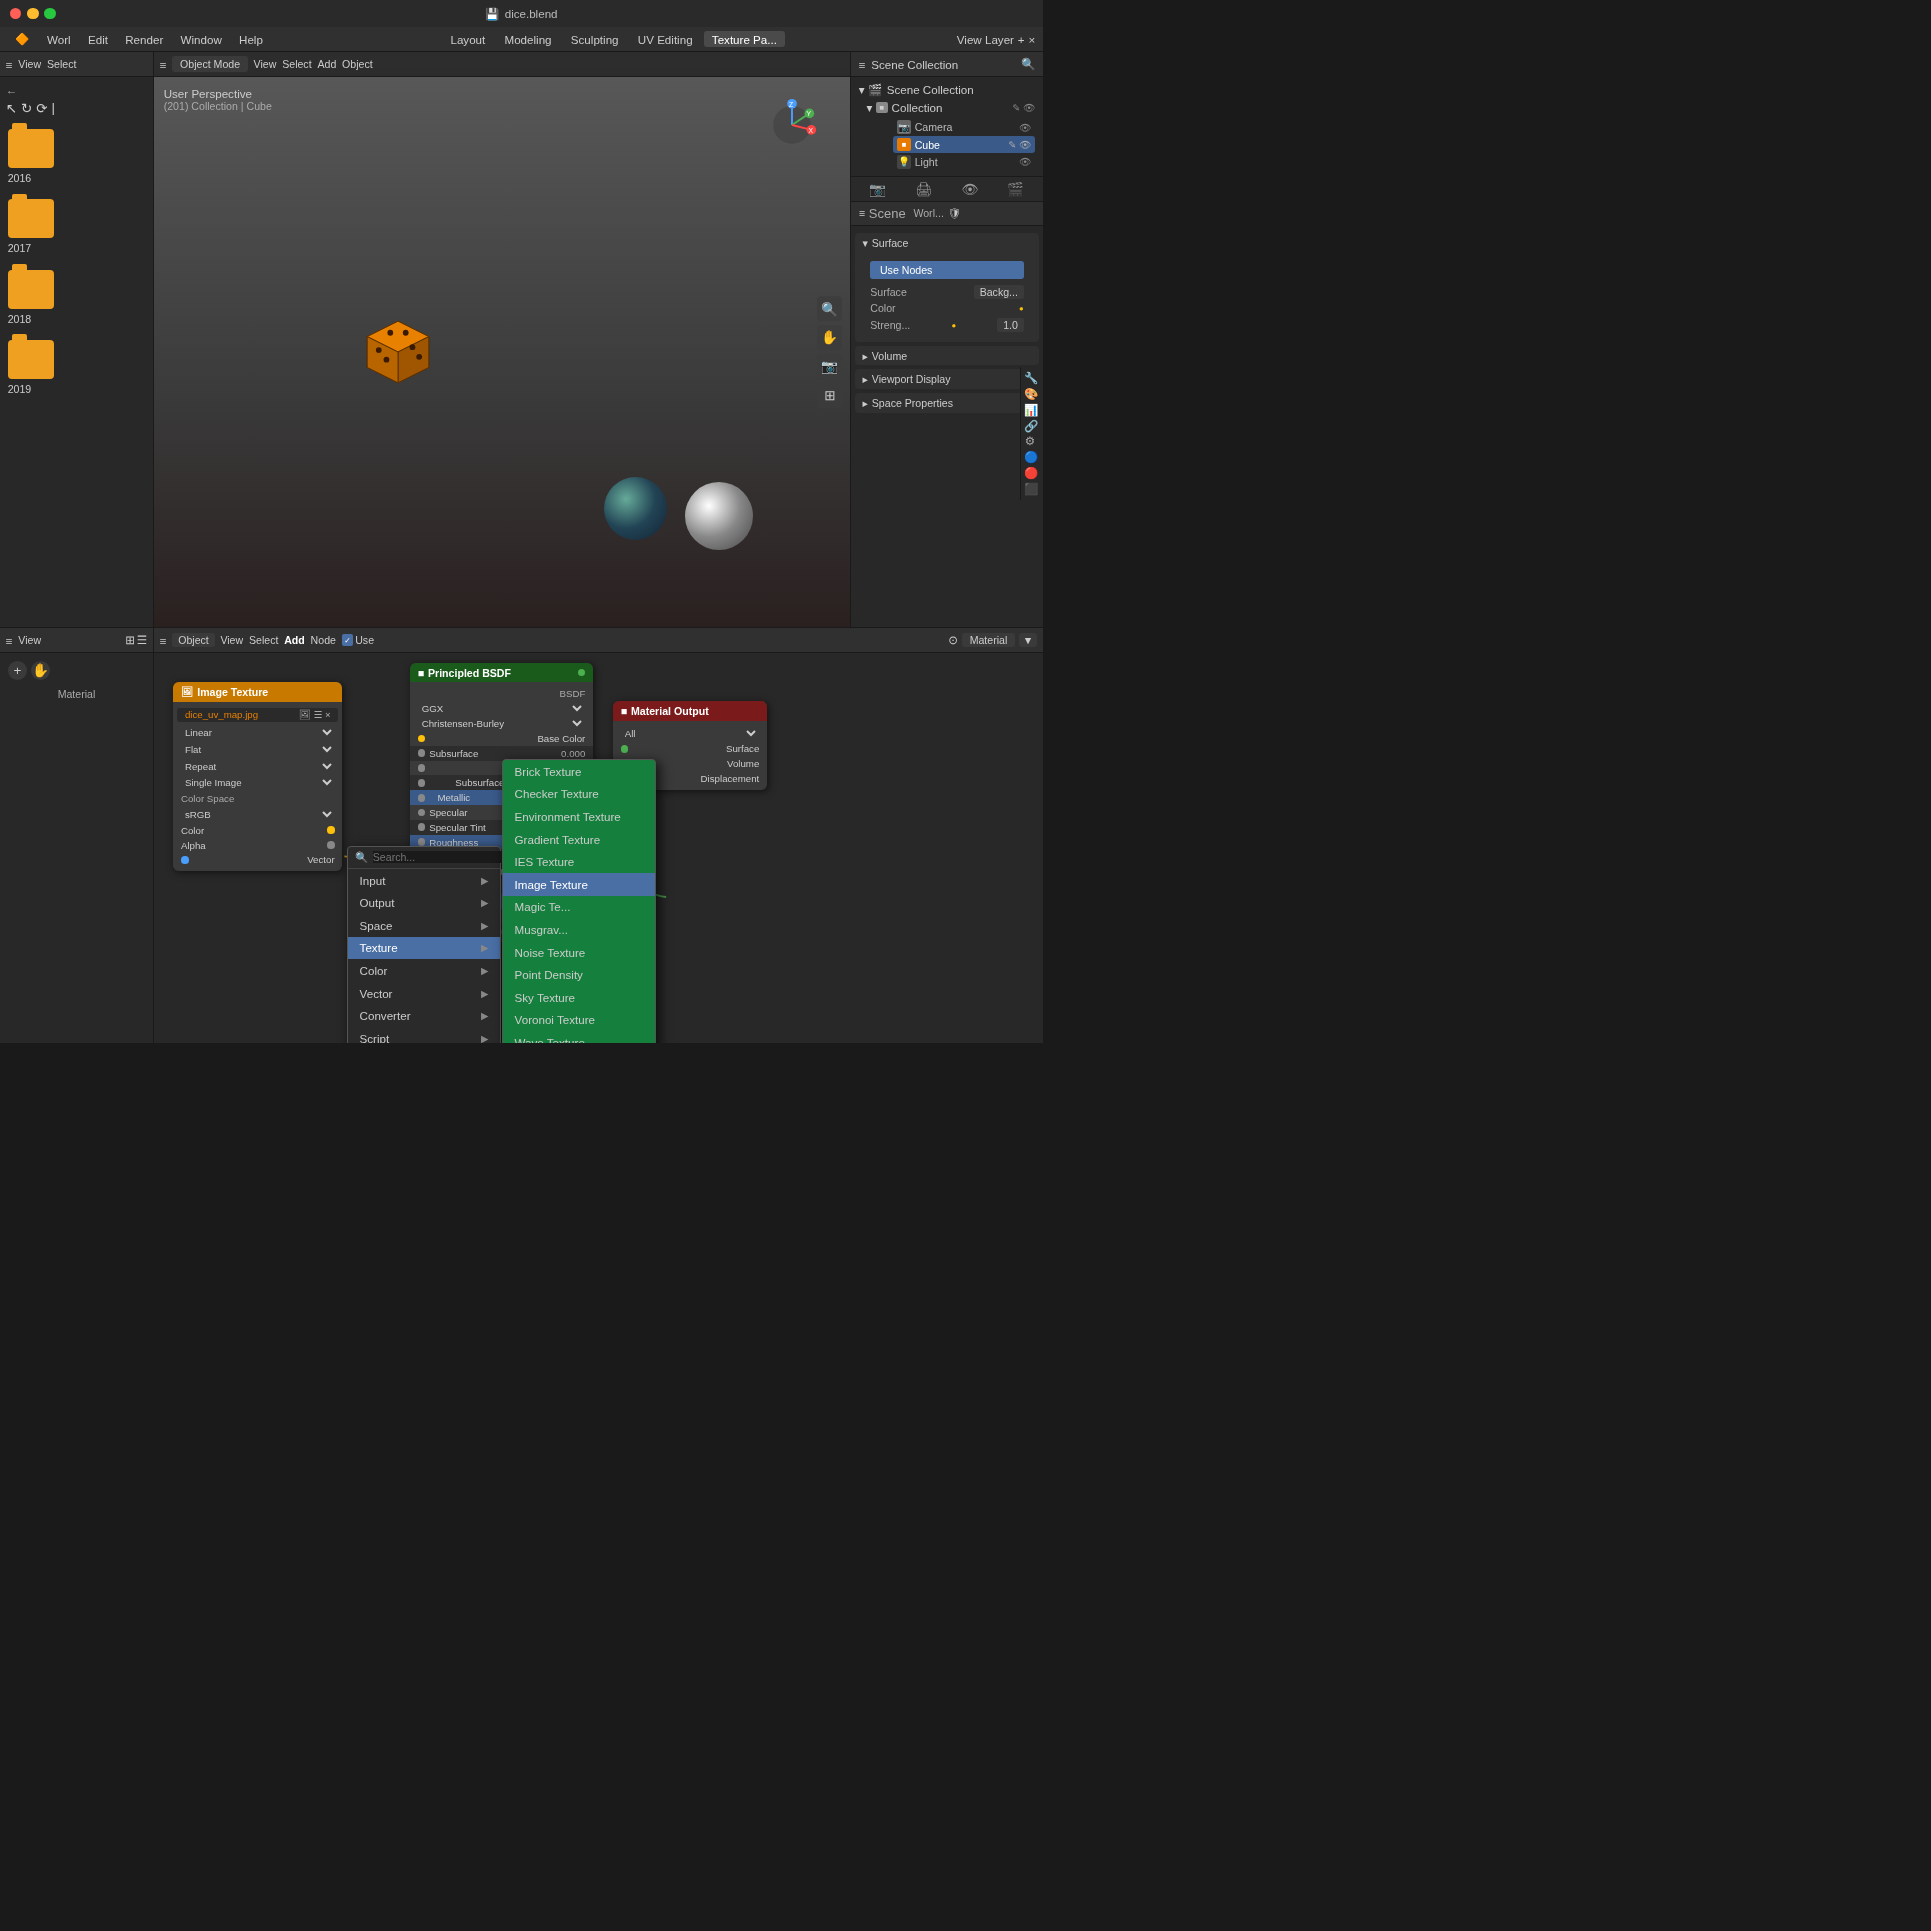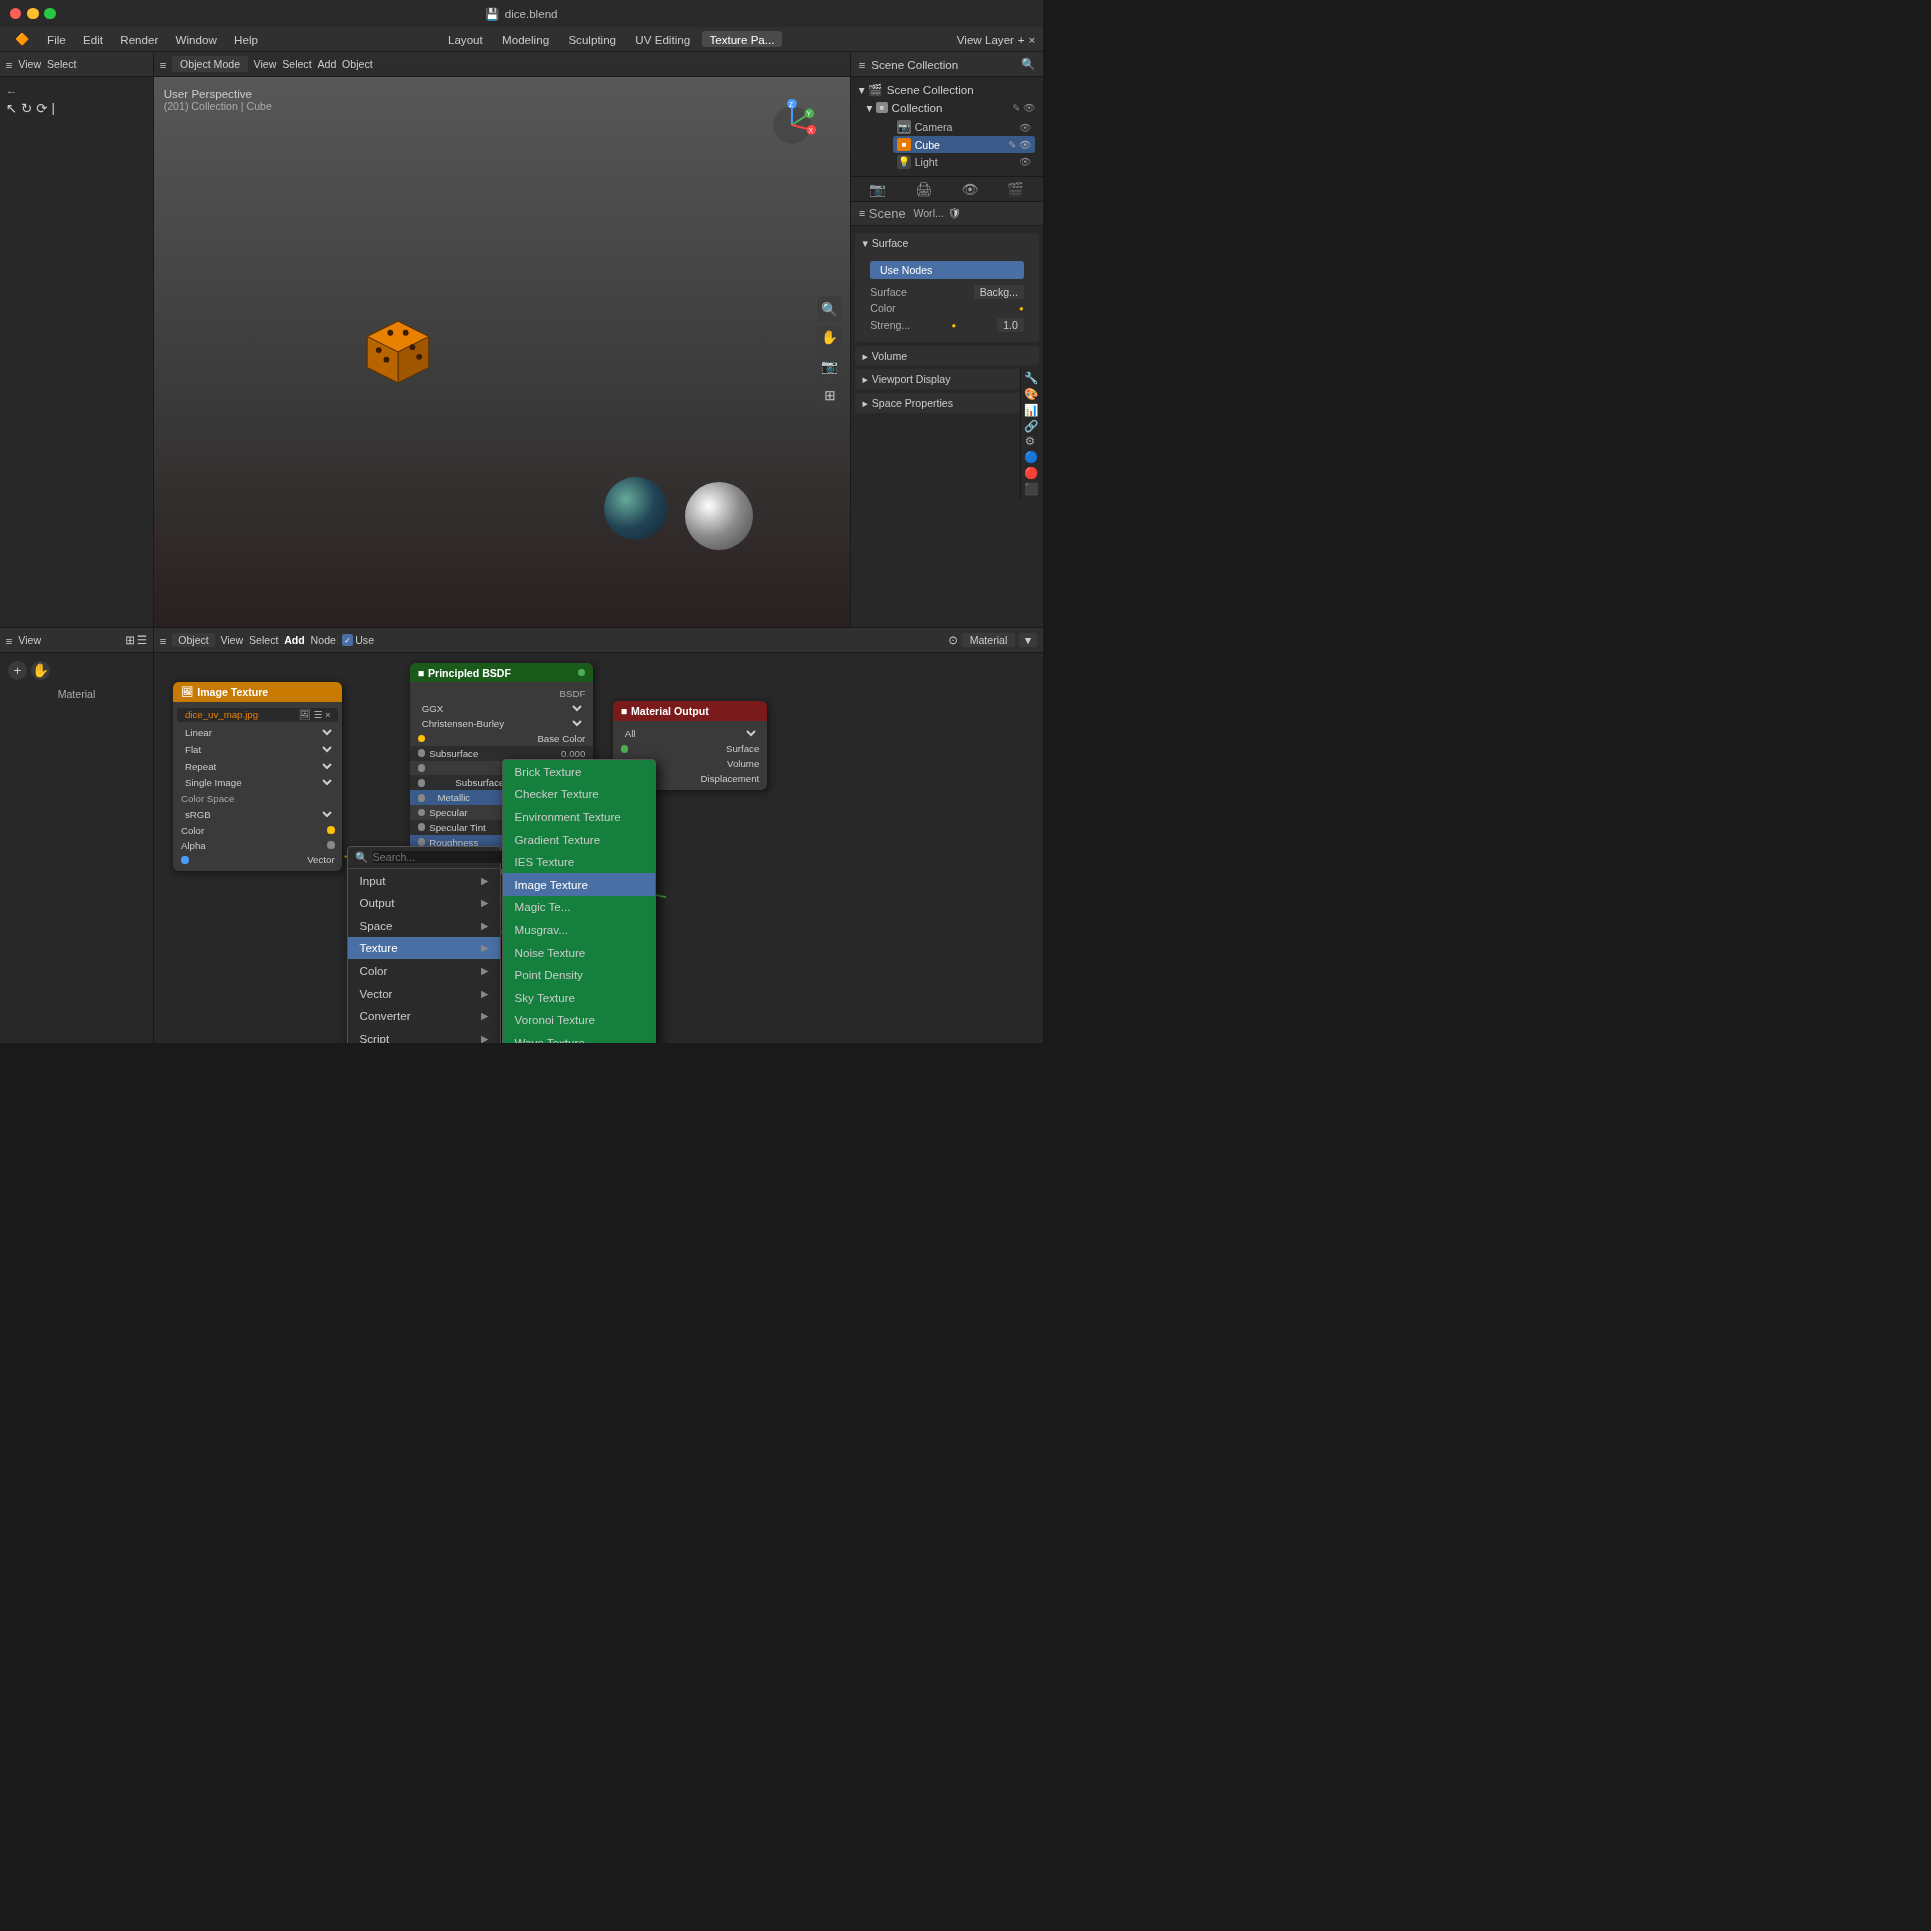--- a/index.html
+++ b/index.html
@@ -530,21 +530,21 @@
     <div class="traffic-light tl-green"></div>
   </div>
   <div class="title-center">
     <span>💾</span>
     <span>dice.blend</span>
   </div>
 </div>
 
 <div class="menu-bar">
   <span class="menu-item">🔶</span>
-  <span class="menu-item">File</span>
+  <span class="menu-item">Worl</span>
   <span class="menu-item">Edit</span>
   <span class="menu-item">Render</span>
   <span class="menu-item">Window</span>
   <span class="menu-item">Help</span>
   <div style="flex:1;display:flex;align-items:center;justify-content:center;gap:3.9px;font-size:10.6px;color:#aaa;">
     <span class="menu-item">Layout</span>
     <span class="menu-item">Modeling</span>
     <span class="menu-item">Sculpting</span>
     <span class="menu-item">UV Editing</span>
     <span class="menu-item" style="background:#4a4a4a;color:#fff;">Texture Pa...</span>
@@ -566,20 +566,38 @@
     </div>
     <div style="padding:5.8px;display:flex;flex-direction:column;gap:3.9px;">
       <div style="display:flex;flex-direction:column;gap:1.9px;">
         <span style="font-size:11.6px;color:#aaa;">←</span>
       </div>
       <div style="display:flex;gap:3.9px;flex-wrap:wrap;">
         <span style="font-size:13.5px;">↖</span>
         <span style="font-size:13.5px;">↻</span>
         <span style="font-size:13.5px;">⟳</span>
         <span style="font-size:13.5px;">|</span>
+      </div>
+    </div>
+    <div class="folder-list">
+      <div class="folder-item">
+        <div class="folder-icon"></div>
+        <span class="folder-label">2016</span>
+      </div>
+      <div class="folder-item">
+        <div class="folder-icon"></div>
+        <span class="folder-label">2017</span>
+      </div>
+      <div class="folder-item">
+        <div class="folder-icon"></div>
+        <span class="folder-label">2018</span>
+      </div>
+      <div class="folder-item">
+        <div class="folder-icon"></div>
+        <span class="folder-label">2019</span>
       </div>
     </div>
   </div>
 
   <div class="viewport">
     <div class="viewport-toolbar">
       <span style="font-size:11.6px;">≡</span>
       <span style="background:#3a3a3a;padding:1.9px 7.7px;border-radius:2.9px;font-size:10.6px;">Object Mode</span>
       <span style="font-size:10.6px;color:#ccc;">View</span>
       <span style="font-size:10.6px;color:#ccc;">Select</span>

